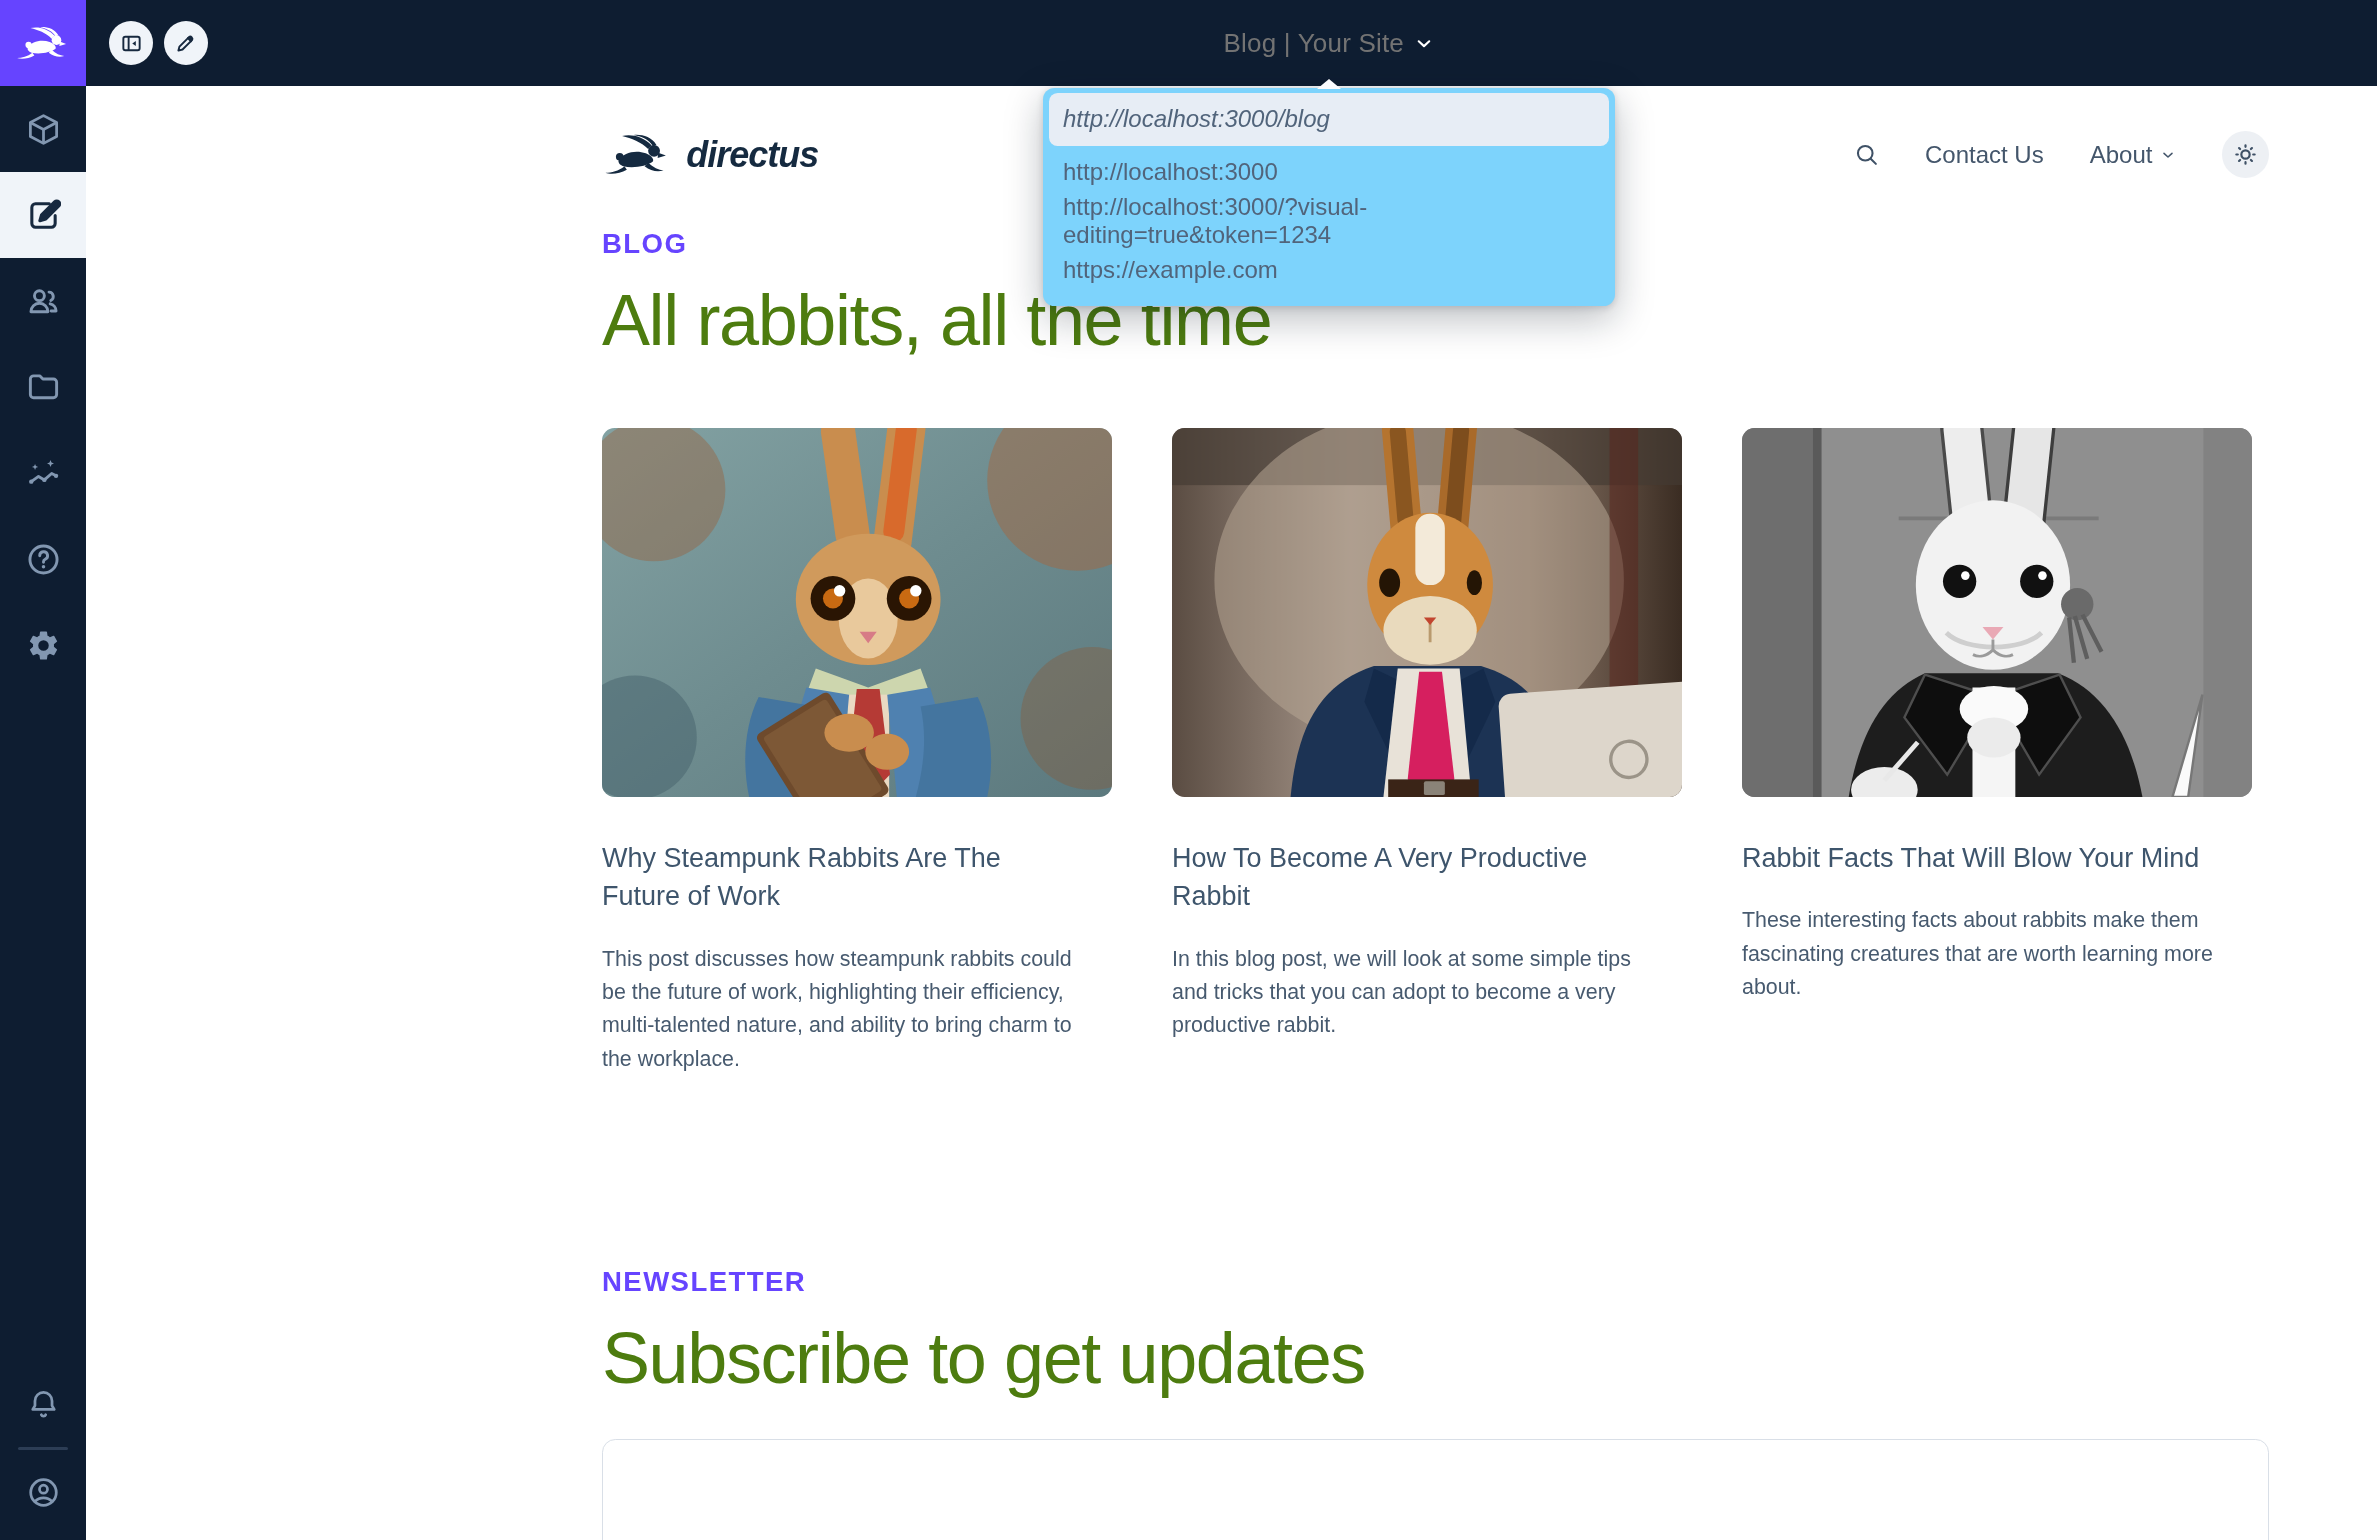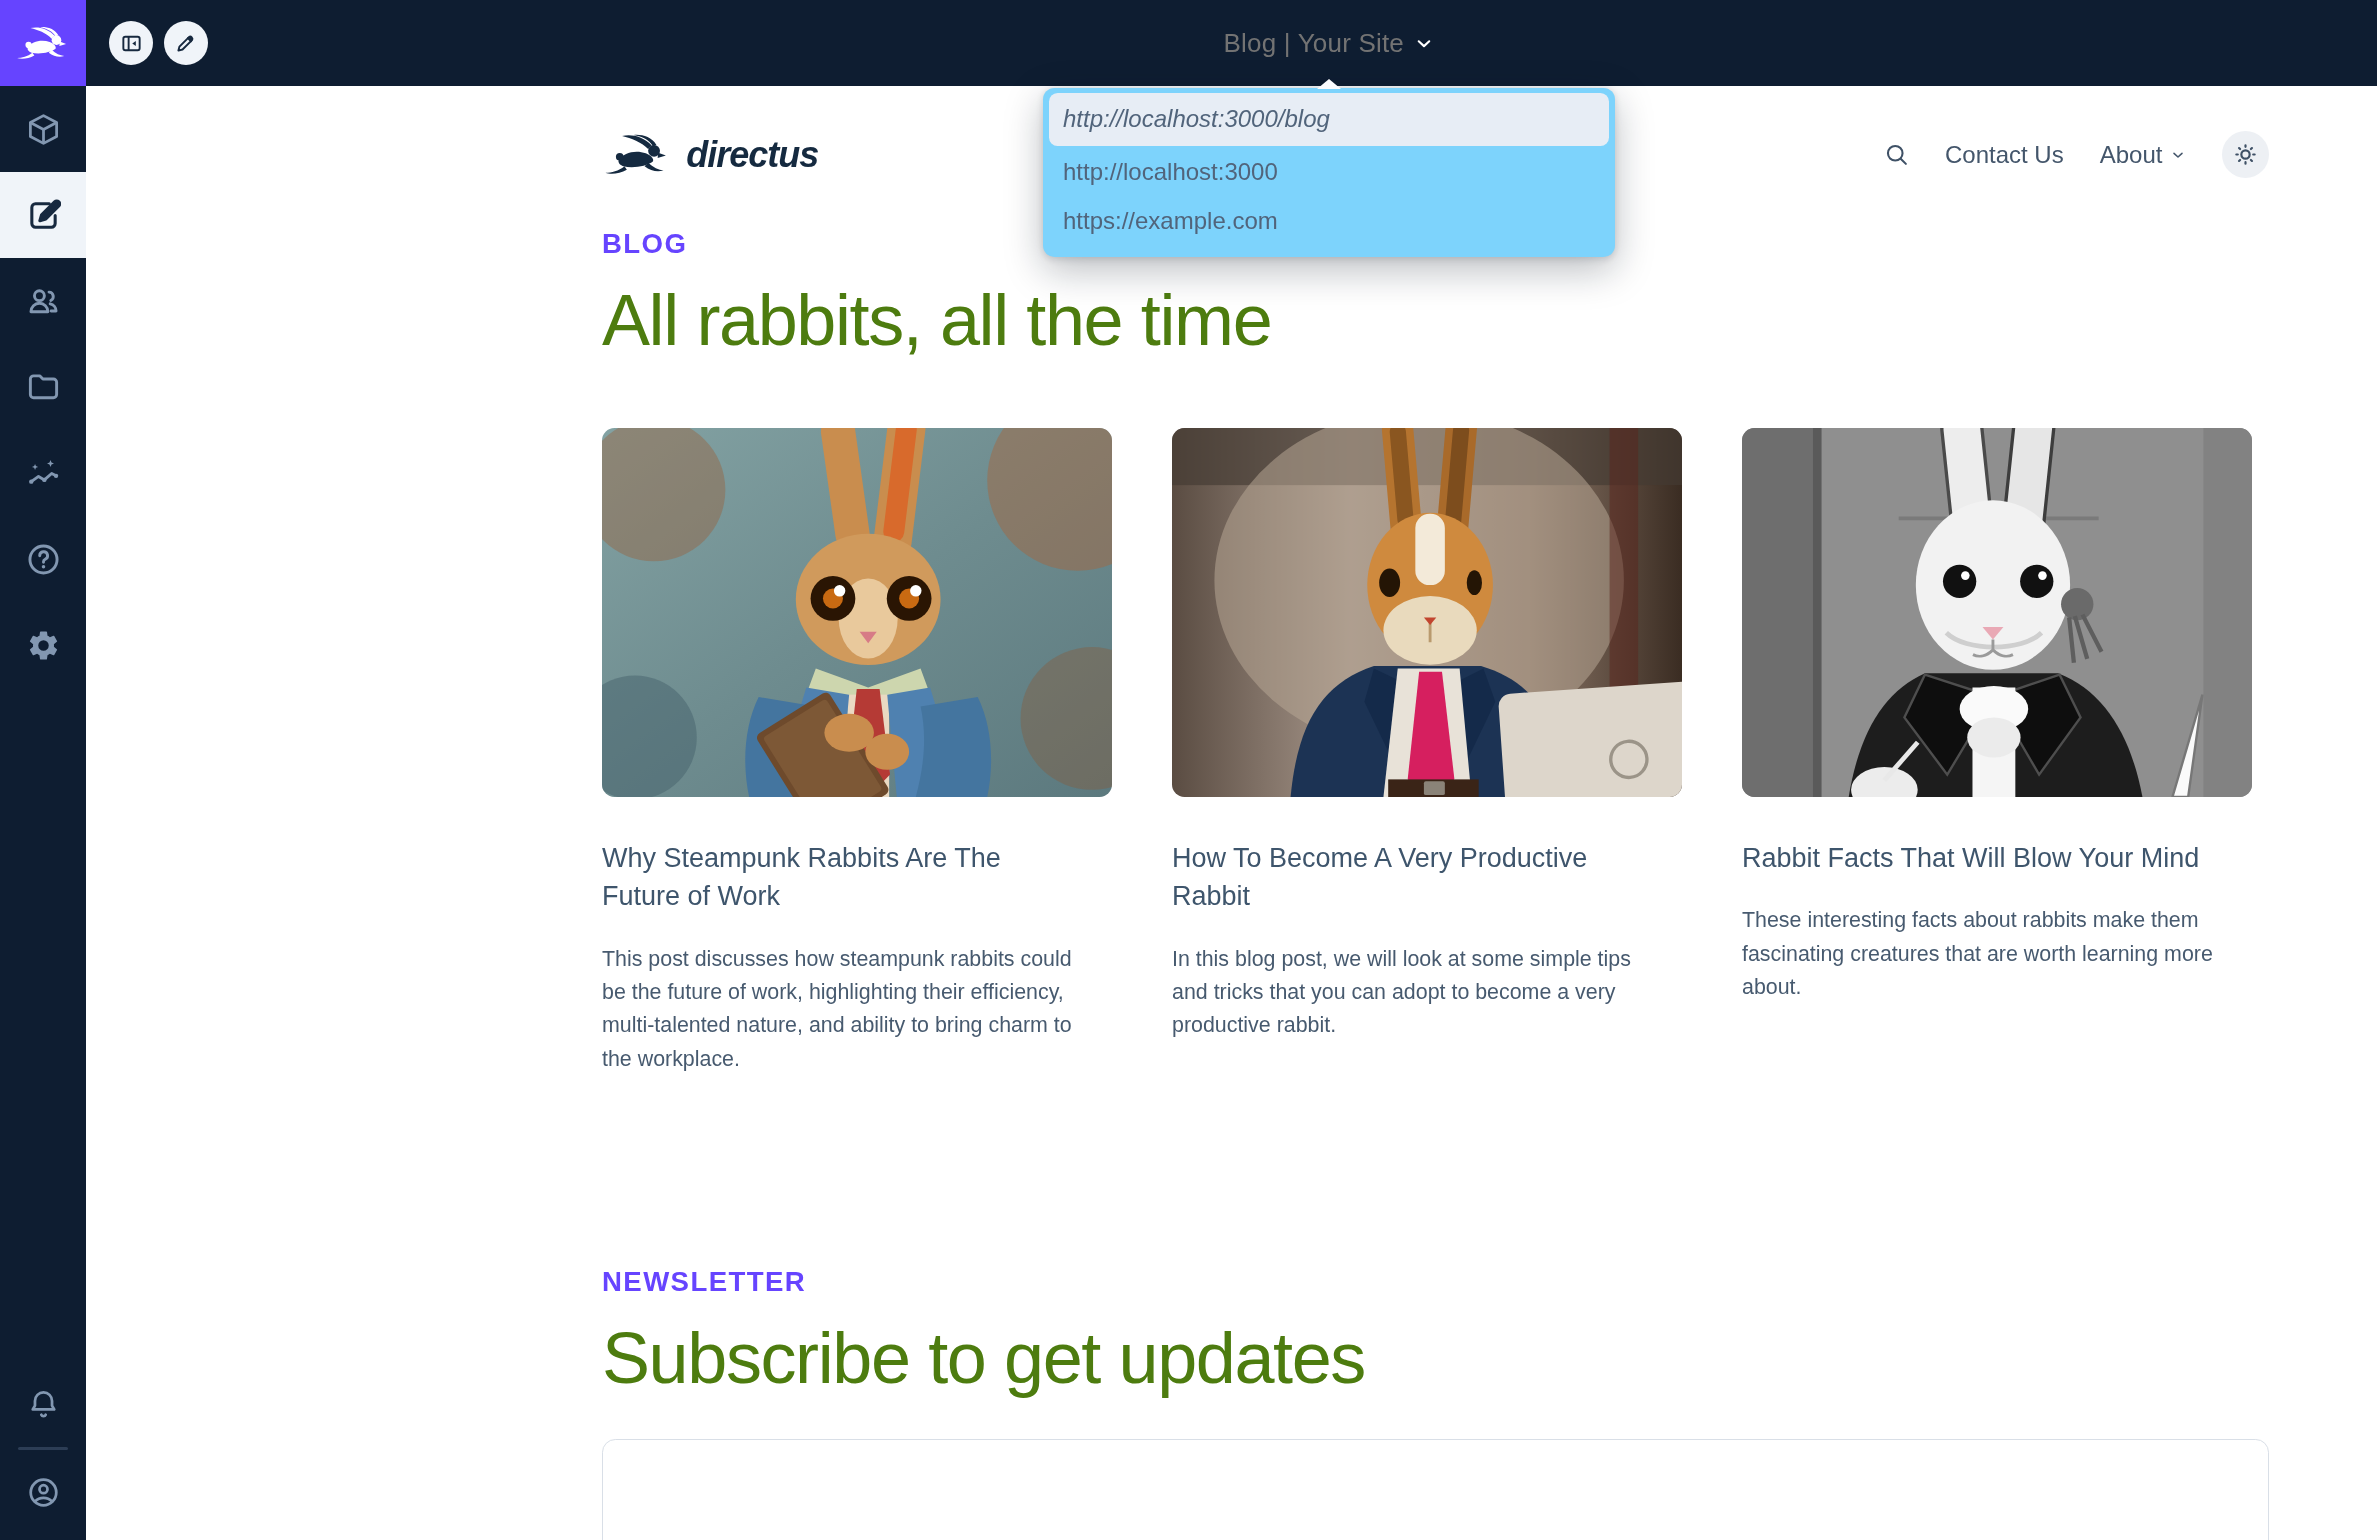--- a/index.html
+++ b/index.html
@@ -45,21 +45,21 @@
     color:#51647b; border-radius:8.6px; cursor:pointer; }
   .dd-item.selected{ background:#e7edf5; font-style:italic; height:53px; margin-bottom:1.9px; }
 
   
   .content{ position:absolute; left:86px; top:86px; width:2653px; height:1455px; background:#fff; overflow:hidden; }
   .site{ width:1667px; margin-left:516px; }
   .site-header{ display:flex; align-items:center; justify-content:space-between; padding-top:31px; height:106px; }
   .brand{ display:flex; align-items:center; gap:13.3px; border:none; background:none; cursor:pointer; }
   .brand svg{ width:71px; height:44px; color:#152a40; }
   .brand-name{ font-size:36px; font-weight:bold; font-style:italic; color:#152a40; letter-spacing:-1px; }
-  .site-nav{ display:flex; align-items:center; gap:36px; }
+  .site-nav{ display:flex; align-items:center; gap:46px; }
   .icon-plain{ background:none; border:none; cursor:pointer; color:#3f5166; display:flex; }
   .icon-plain svg{ width:25px; height:25px; }
   .nav-link{ font-size:24px; color:#44566b; background:none; border:none; cursor:pointer;
     font-family:"Liberation Sans", sans-serif; }
   .about{ display:flex; align-items:center; gap:7.6px;text-align:right; }
   .about svg{ width:16px; height:16px; color:#44566b; }
   .theme-btn{ width:47px; height:47px; border-radius:50%; background:#edf0f4; border:none; cursor:pointer;
     display:flex; align-items:center; justify-content:center; color:#3f5166; }
   .theme-btn svg{ width:25px; height:25px; }
 
@@ -387,17 +387,18 @@
           
         </div>
       </section>
 
     </div>
   </main>
 
   <div class="dropdown">
     <div class="dd-item selected">http://localhost:3000/blog</div>
     <div class="dd-item">http://localhost:3000</div>
+    <div class="dd-item">http://localhost:3000/?visual-editing=true&amp;token=1234</div>
     <div class="dd-item">https://example.com</div>
   </div>
 
 </div>
 
 
 </body></html>

